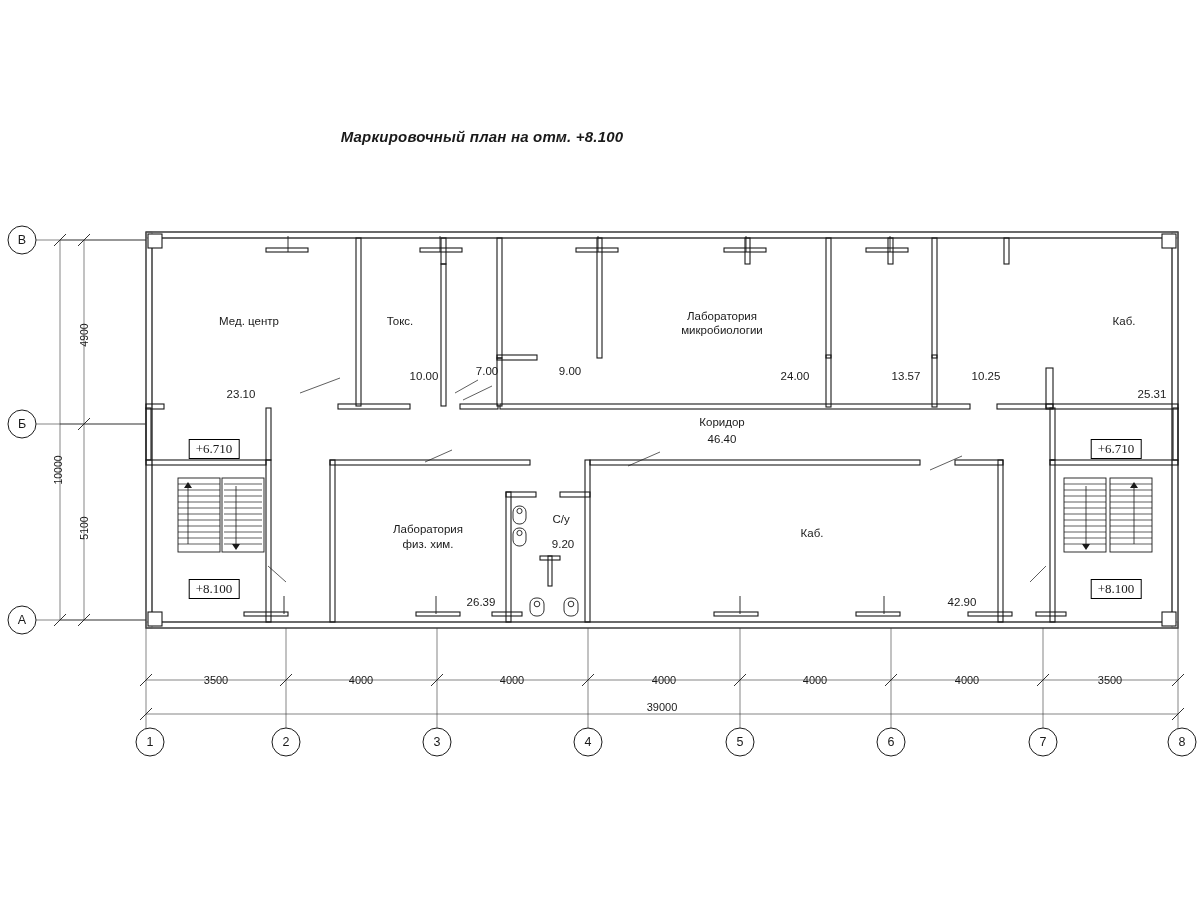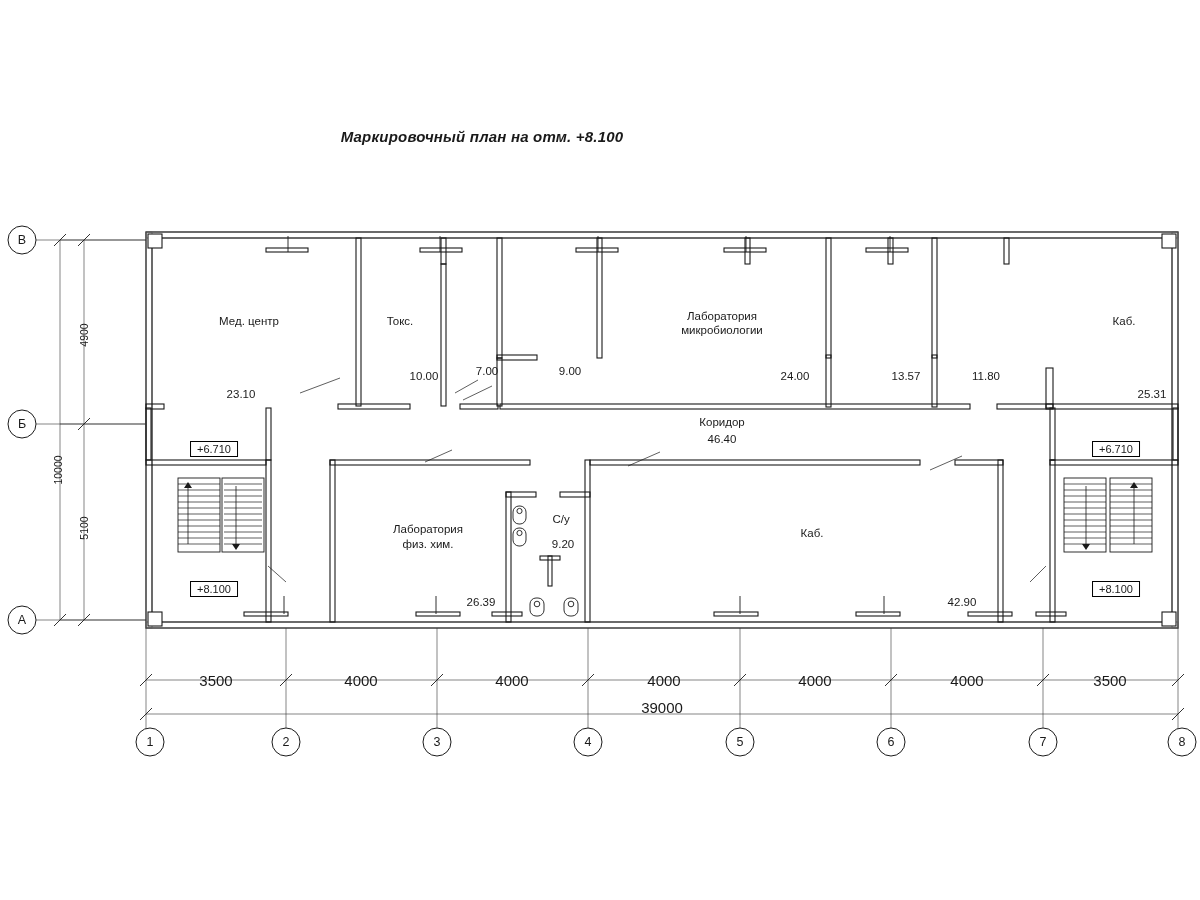--- a/index.html
+++ b/index.html
@@ -4,27 +4,27 @@
 <style>
   html,body{margin:0;padding:0;background:#ffffff;}
   body{width:1200px;height:900px;position:relative;overflow:hidden;
        font-family:"Liberation Sans", sans-serif;color:#1a1a1a;}
   #sheet{position:absolute;left:0;top:0;width:1200px;height:900px;}
   .ttl{position:absolute;left:0;top:128px;width:964px;text-align:center;
        font-style:italic;font-weight:bold;font-size:15px;letter-spacing:.2px;}
   svg{position:absolute;left:0;top:0;width:1200px;height:900px;}
   .lbl{position:absolute;font-size:11.5px;color:#1a1a1a;white-space:nowrap;
        transform:translate(-50%,-50%);text-align:center;line-height:1.25;}
-  .dim{position:absolute;font-size:15px;color:#1a1a1a;white-space:nowrap;
+  .dim{position:absolute;font-size:11px;color:#1a1a1a;white-space:nowrap;
        transform:translate(-50%,-50%);}
   .vdim{position:absolute;font-size:10.5px;color:#1a1a1a;white-space:nowrap;
         transform:translate(-50%,-50%) rotate(-90deg);}
   .axis-lbl{position:absolute;font-size:12.5px;transform:translate(-50%,-50%);}
-  .elev{position:absolute;font-size:11px;transform:translate(-50%,-50%);
-        border:1px solid #000;background:#fff;padding:1px 6px;white-space:nowrap;}
+  .elev{position:absolute;font-size:13px;transform:translate(-50%,-50%);
+        border:1px solid #000;background:#fff;padding:1px 6px;white-space:nowrap;font-family:Liberation Serif, serif;}
 </style>
 </head>
 <body>
 
 <div id="sheet">
 
   <div class="ttl">Маркировочный план на отм. +8.100</div>
 
   <svg viewBox="0 0 1200 900">
     <g fill="none" stroke="#1a1a1a">
@@ -309,21 +309,21 @@
   <div class="lbl" style="left:428px;top:544px">физ. хим.</div>
   <div class="lbl" style="left:561px;top:519px">С/у</div>
   <div class="lbl" style="left:812px;top:533px">Каб.</div>
 
   <div class="lbl" style="left:241px;top:394px">23.10</div>
   <div class="lbl" style="left:424px;top:376px">10.00</div>
   <div class="lbl" style="left:487px;top:371px">7.00</div>
   <div class="lbl" style="left:570px;top:371px">9.00</div>
   <div class="lbl" style="left:795px;top:376px">24.00</div>
   <div class="lbl" style="left:906px;top:376px">13.57</div>
-  <div class="lbl" style="left:986px;top:376px">11.80</div>
+  <div class="lbl" style="left:986px;top:376px">10.25</div>
   <div class="lbl" style="left:1152px;top:394px">25.31</div>
   <div class="lbl" style="left:722px;top:439px">46.40</div>
   <div class="lbl" style="left:481px;top:602px">26.39</div>
   <div class="lbl" style="left:563px;top:544px">9.20</div>
   <div class="lbl" style="left:962px;top:602px">42.90</div>
 
   <div class="elev" style="left:214px;top:449px">+6.710</div>
   <div class="elev" style="left:214px;top:589px">+8.100</div>
   <div class="elev" style="left:1116px;top:449px">+6.710</div>
   <div class="elev" style="left:1116px;top:589px">+8.100</div>

